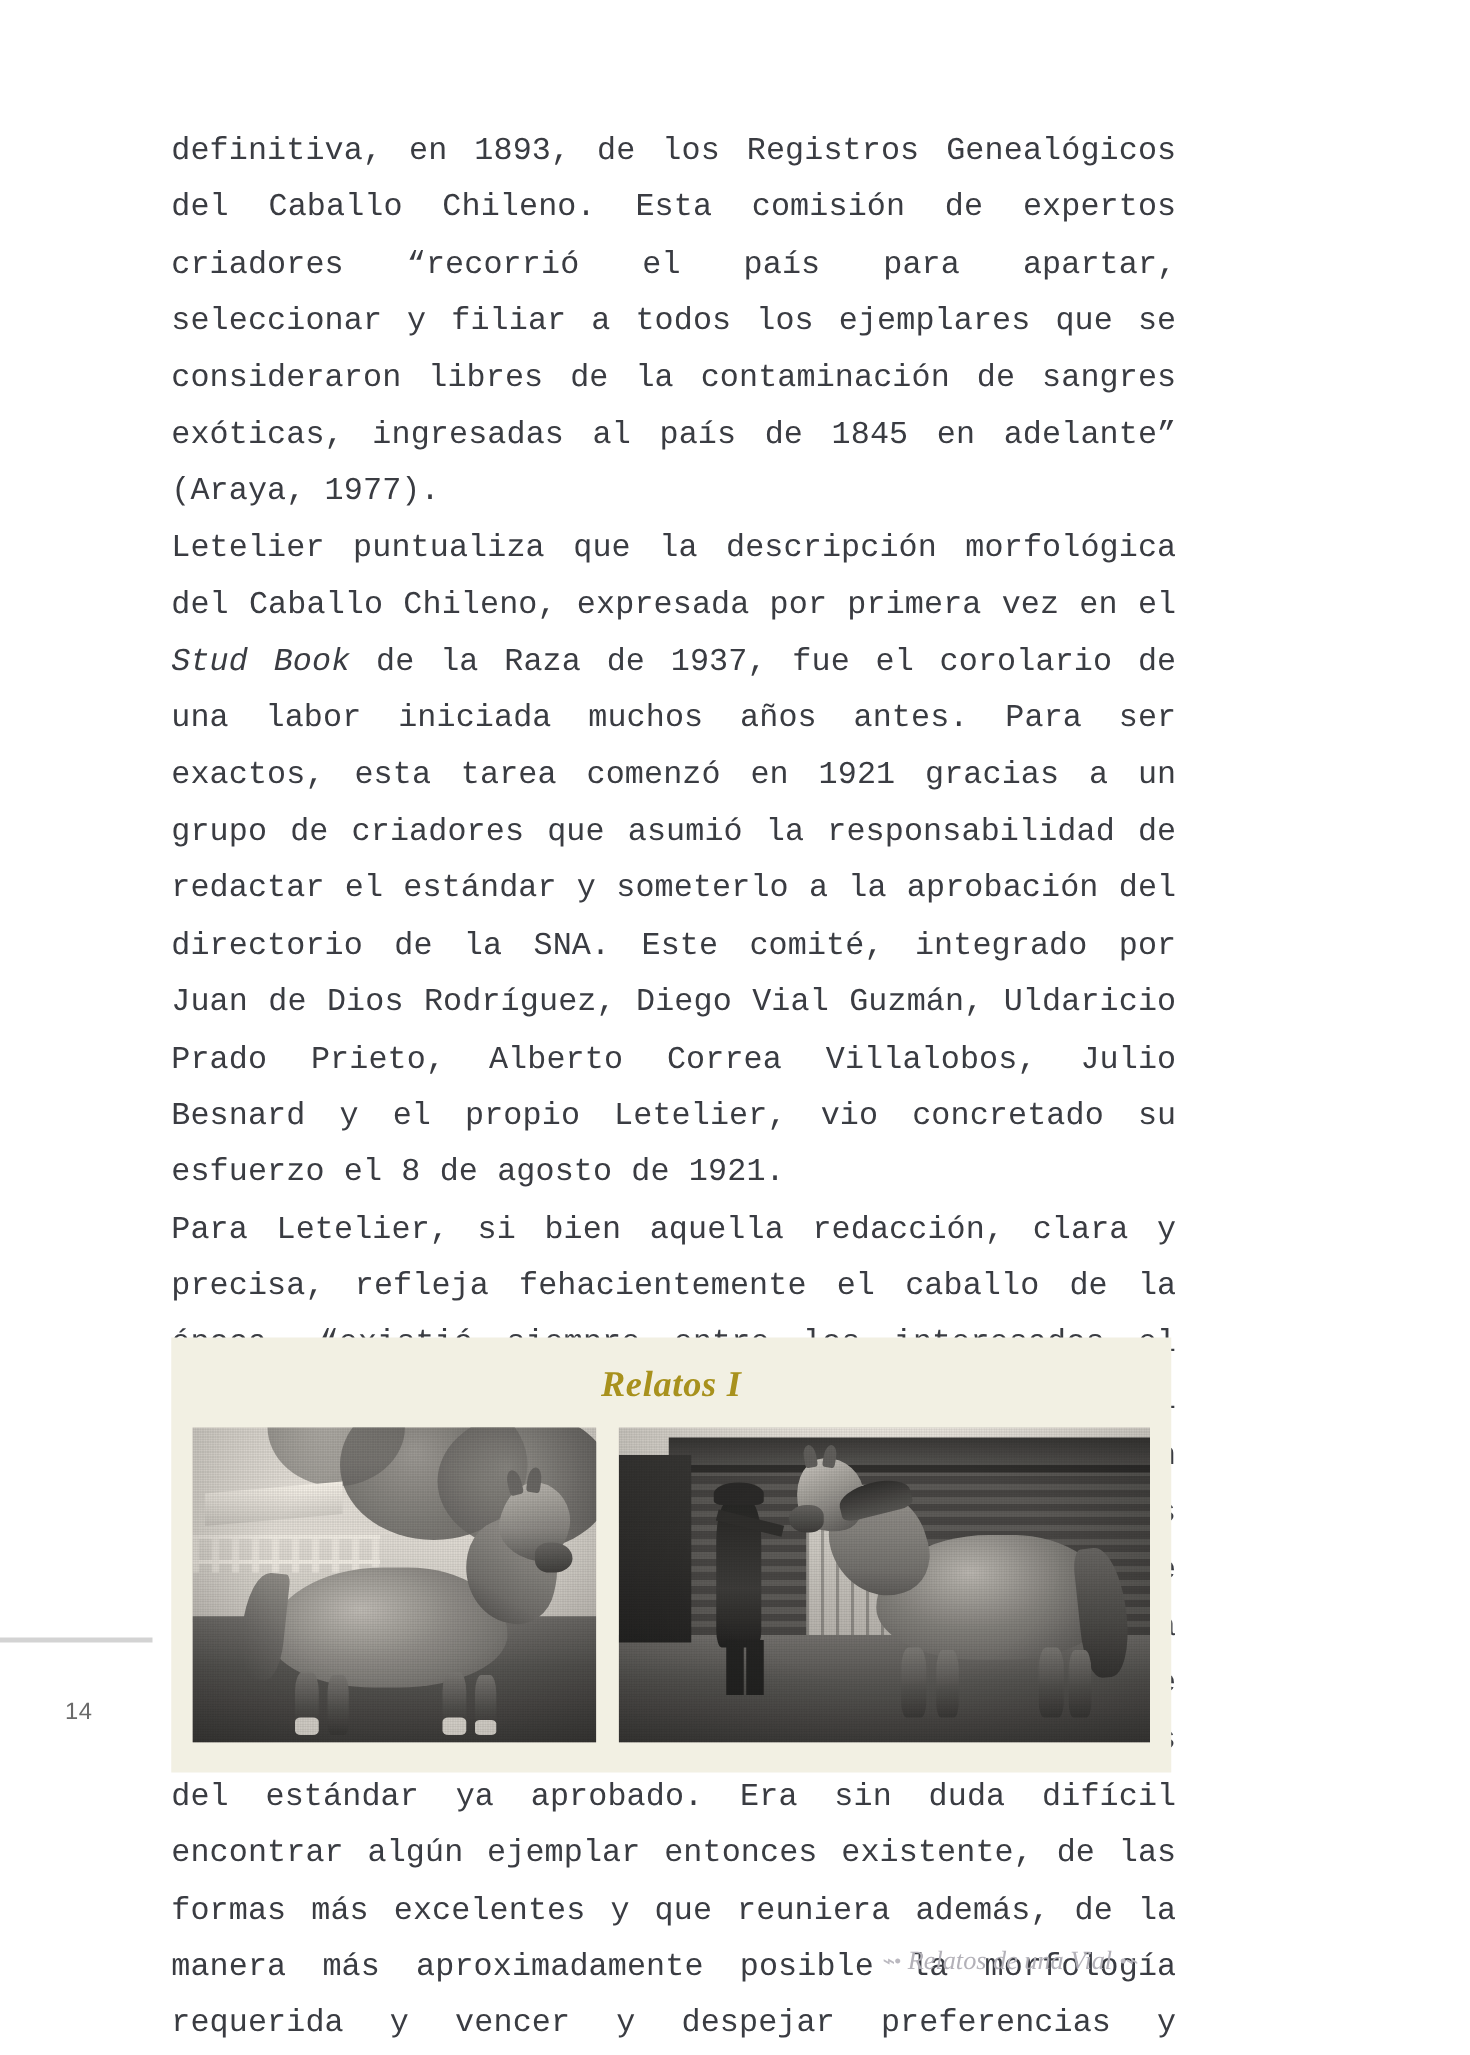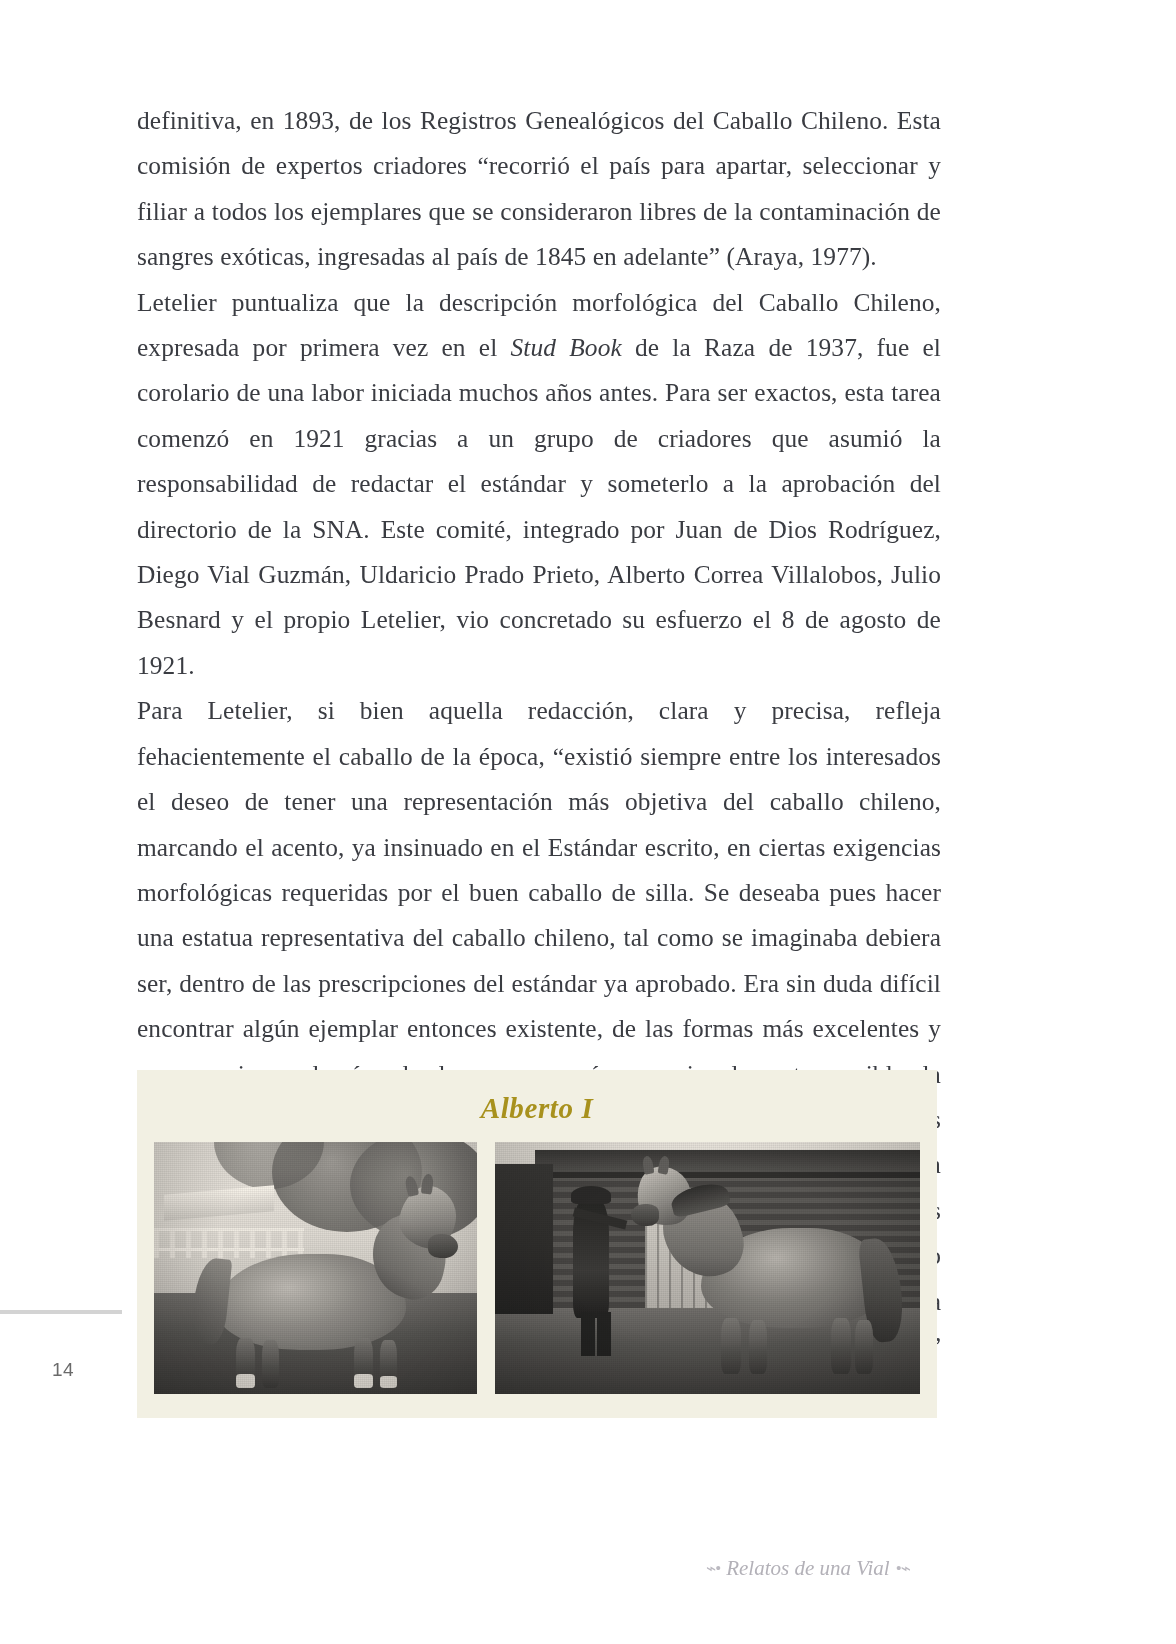--- a/index.html
+++ b/index.html
@@ -23,21 +23,21 @@
   }
 
   
   .content {
     position: absolute;
     left: 137px;
     top: 98px;
     width: 804px;
   }
   .para {
-    font-family: Liberation Serif, serif;
+    font-family: Liberation Mono, monospace;
     font-size: 25.4px;
     line-height: 45.4px;
     color: #3a3c42;
     text-align: justify;
     text-justify: inter-word;
     margin: 0;
     letter-spacing: 0.1px;
     -webkit-font-smoothing: antialiased;
   }
   .para + .para { margin-top: 0; }
@@ -235,21 +235,21 @@
     </p>
 
     <p class="para">
       <span>Para Letelier, si bien aquella redacción, clara y precisa, refleja fehacientemente el caballo de la época, “existió siempre entre los interesados el deseo de tener una representación más objetiva del caballo chileno, marcando el acento, ya insinuado en el Estándar escrito, en ciertas exigencias morfológicas requeridas por el buen caballo de silla. Se deseaba pues hacer una estatua representativa del caballo chileno, tal como se imaginaba debiera ser, dentro de las prescripciones del estándar ya aprobado. Era sin duda difícil encontrar algún ejemplar entonces existente, de las formas más excelentes y que reuniera además, de la manera más aproximadamente posible la morfología requerida y vencer y despejar preferencias y simpatías entre los posibles modelos a imitar, y organizar enseguida los medios para la confección artística y material del modelo deseado. En tal situación y por las circunstancias más abajo anotadas, en los años 1929 a 1930, volvió a Aculeo el potro Azahar I, el que, a juicio de muchos de los interesados en la confección de la estatua del Estándar, era el que mejor se prestaba al objeto” (Anuario 1958).</span>
     </p>
 
   </div>
 
   <div class="figure-panel">
 
-    <div class="figure-title">Alberto I</div>
+    <div class="figure-title">Relatos I</div>
 
     <div class="photos">
 
       <div class="photo left">
         <div class="ph-sky" style="height:62%"></div>
         <div class="ph-ground" style="height:40%"></div>
 
         <div class="tree-mass" style="left:118px; top:-30px; width:150px; height:120px;"></div>
         <div class="tree-mass" style="left:196px; top:-12px; width:140px; height:110px;"></div>
         <div class="tree-mass" style="left:60px;  top:-48px; width:110px; height:95px; opacity:.55;"></div>

